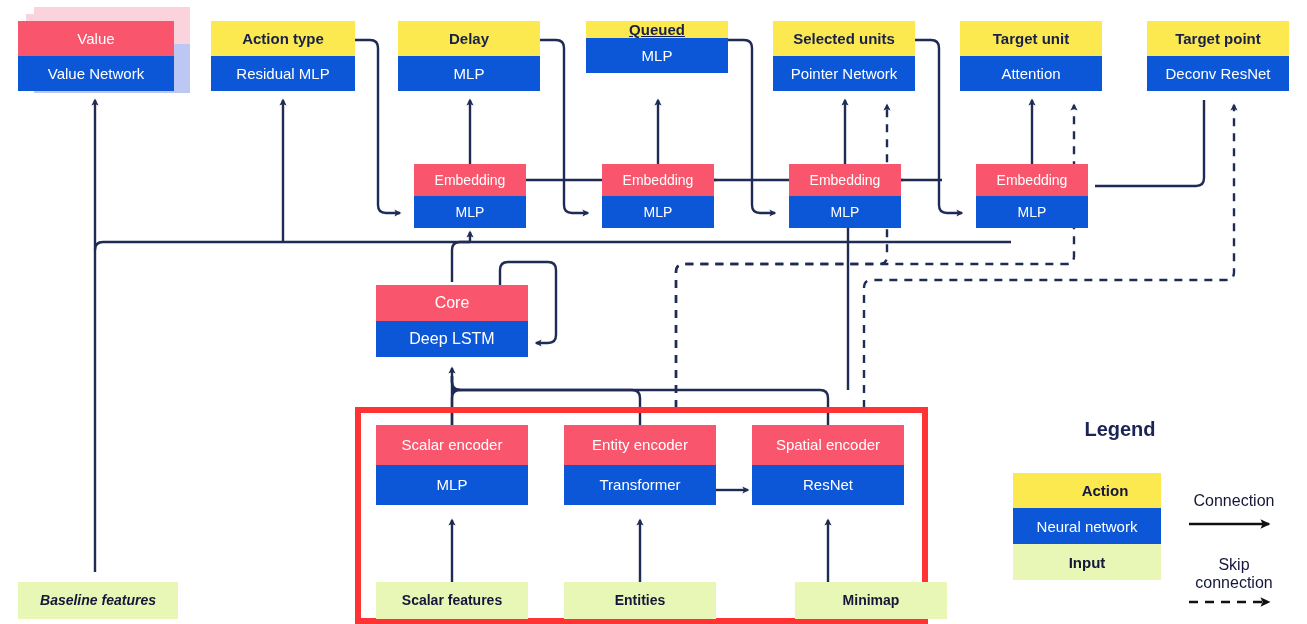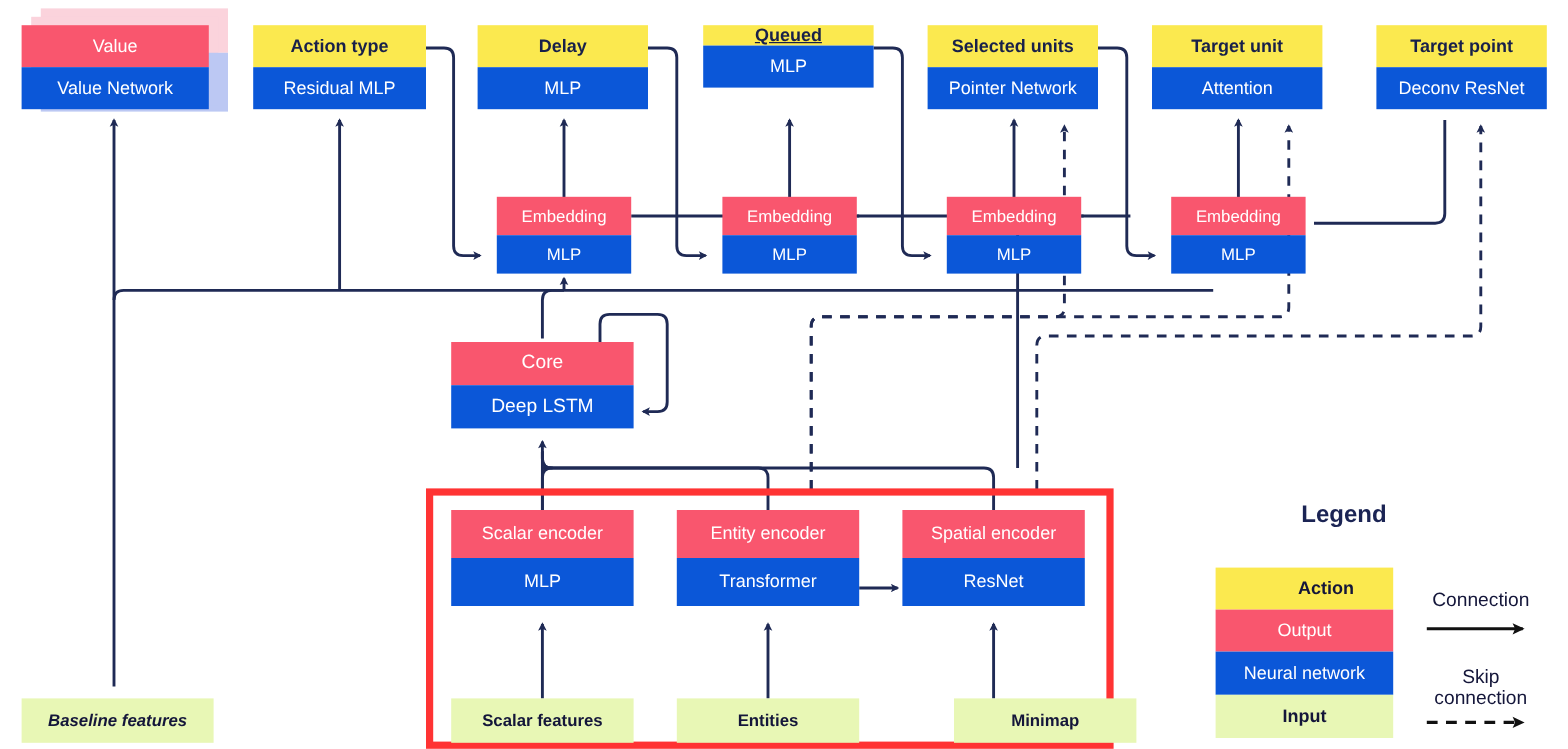--- a/index.html
+++ b/index.html
@@ -221,21 +221,20 @@
   </div>
 
   <div class="node" style="left:752px;top:582px;width:152px;height:37px;margin-left:43px;">
     <div class="band b-input" style="height:37px;">Minimap</div>
   </div>
 
   <div class="legend-title" style="left:1030px;top:418px;width:180px;">Legend</div>
 
   <div class="legend-box" style="left:1013px;top:473px;width:148px;height:142px;">
     <div class="lg-row lg-action" style="height:35px;padding-left:36px;">Action</div>
-    <div class="lg-row lg-output" style="height:35px;">Output</div>
     <div class="lg-row lg-nn" style="height:36px;">Neural network</div>
     <div class="lg-row lg-input" style="height:36px;">Input</div>
   </div>
 
   <div class="lg-label" style="left:1179px;top:492px;width:110px;">Connection</div>
 
   <div class="lg-label" style="left:1179px;top:556px;width:110px;white-space:pre-line;">Skip
 connection</div>
 
 </div>

